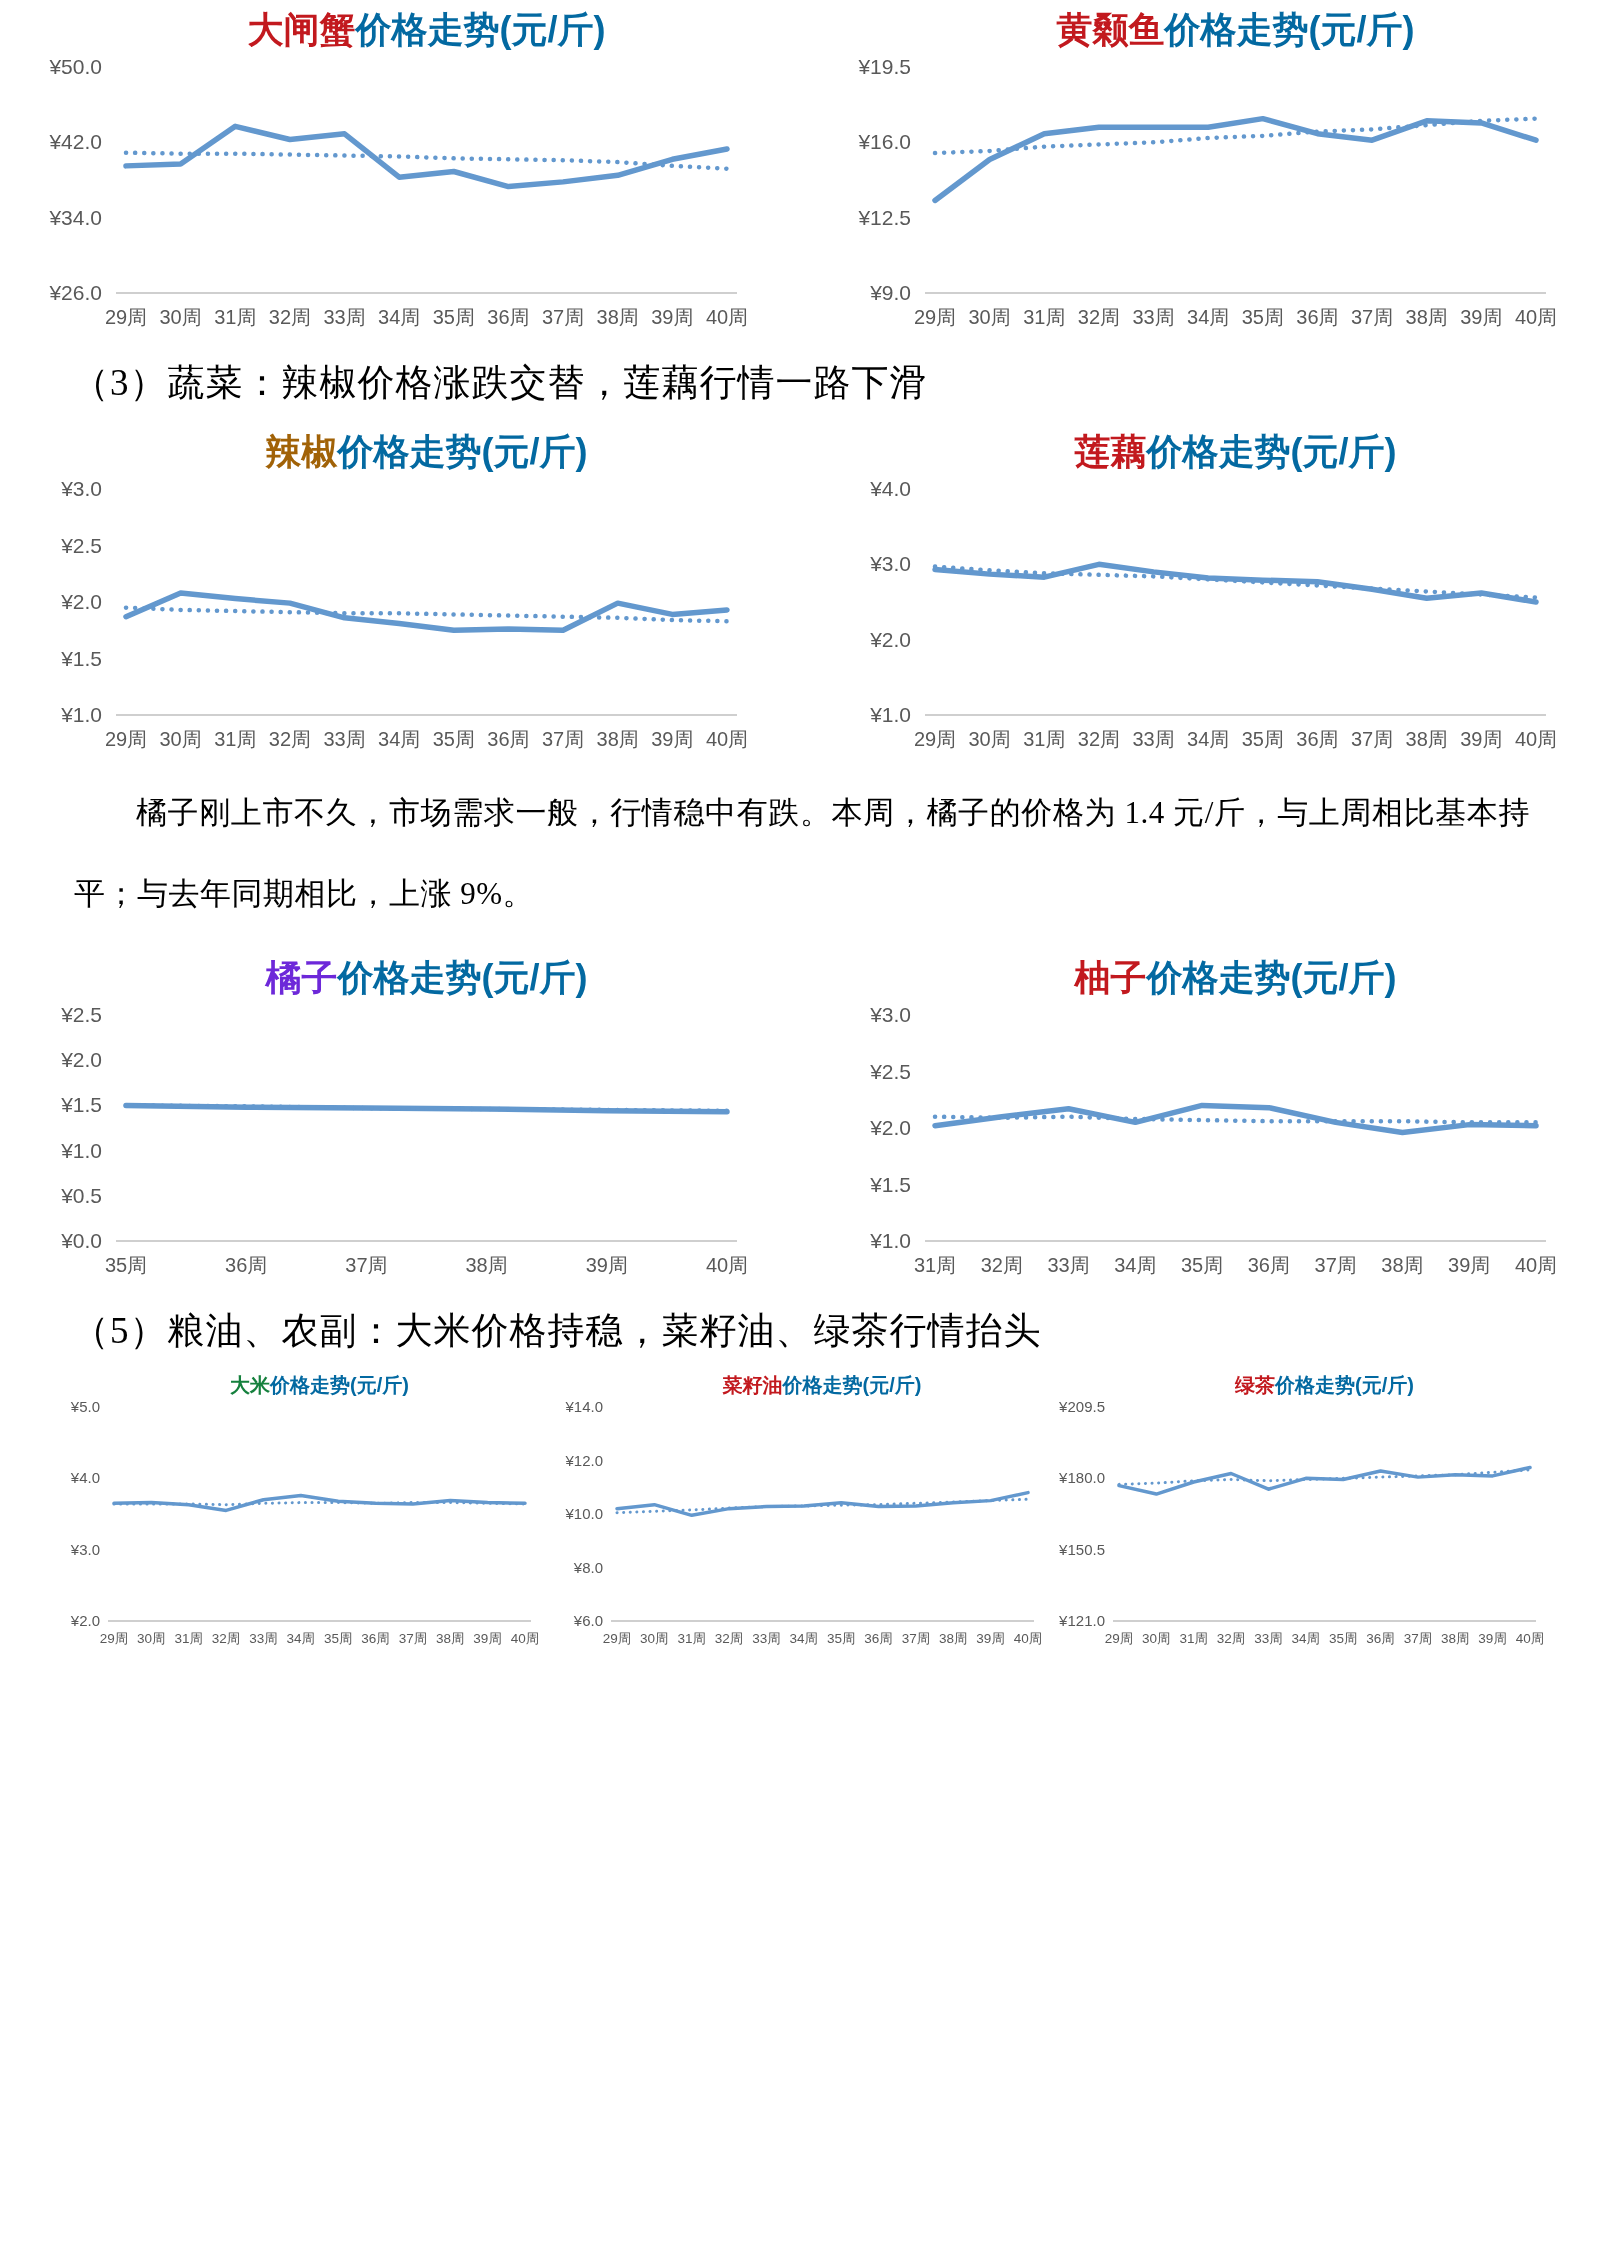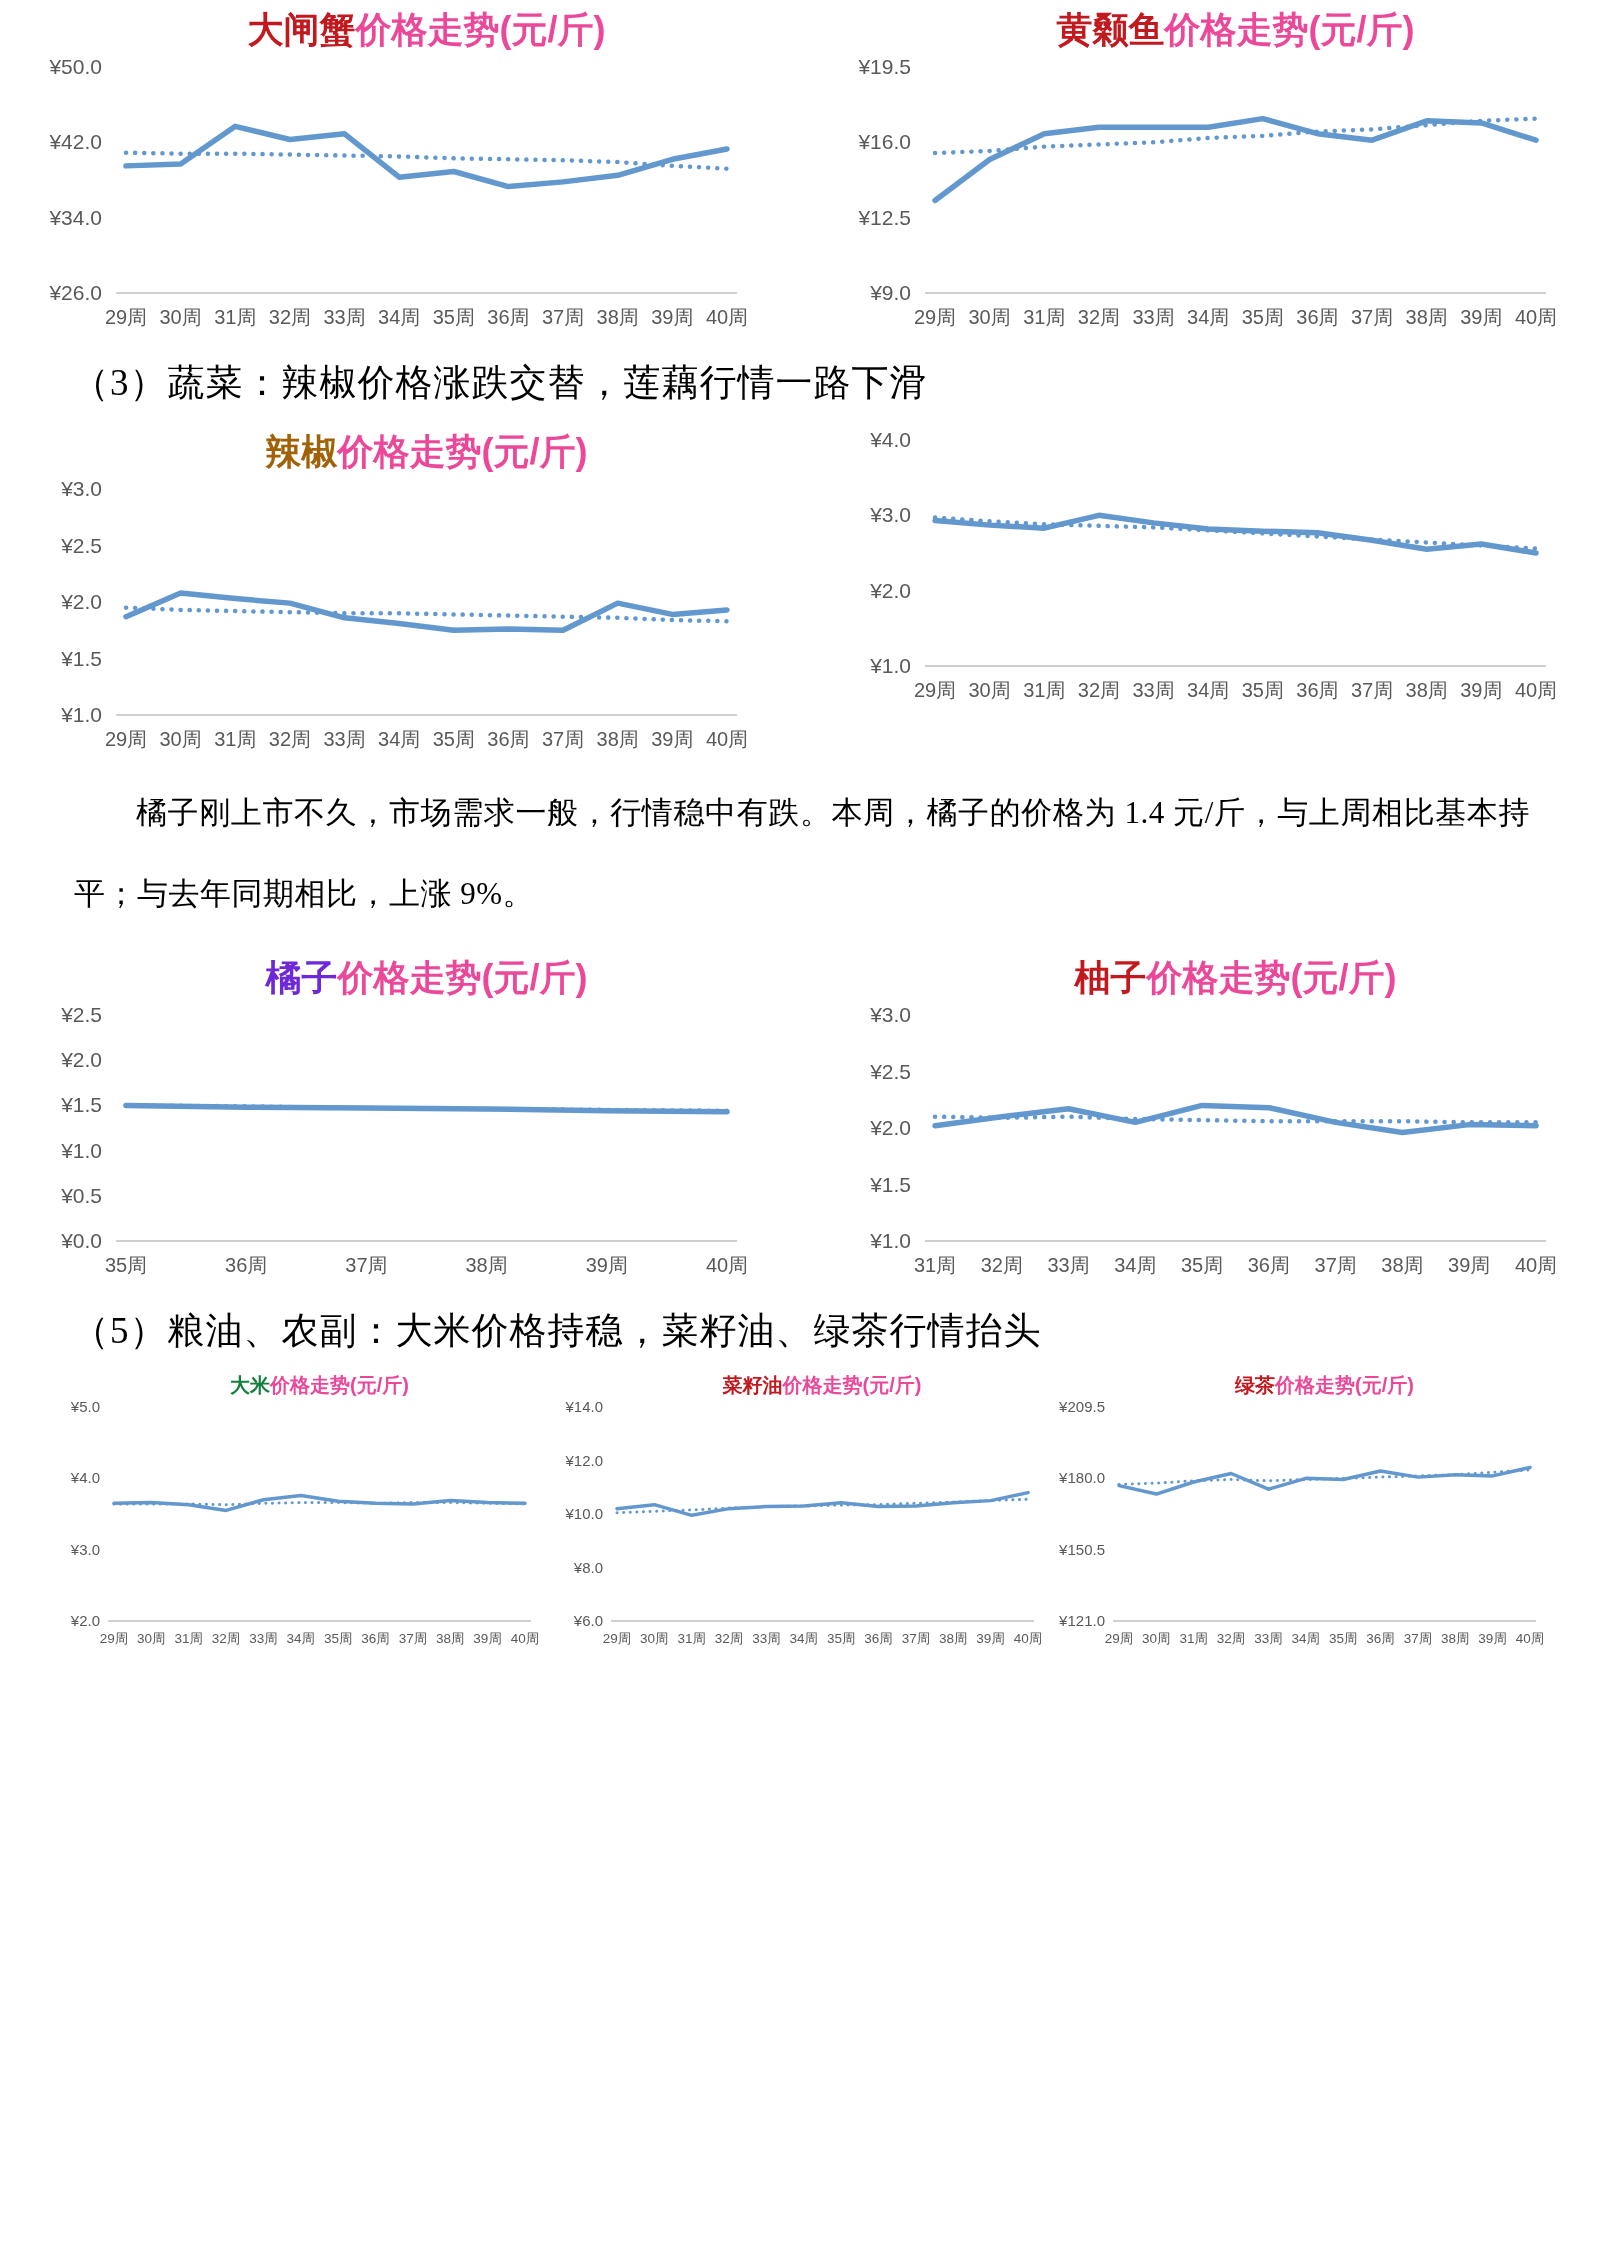--- a/index.html
+++ b/index.html
@@ -9,21 +9,21 @@
   }
   .page{width:1600px;height:2252px;padding-top:6px;box-sizing:border-box;}
   .chart-row{display:flex;justify-content:space-between;padding:0 28px;}
   .chart-row.mid{margin-top:20px;}
   .chart{width:735px;}
   .chart-title{
     text-align:center;font-family:"Liberation Sans","DejaVu Sans",sans-serif;
     font-weight:bold;font-size:36px;line-height:1.35;padding-left:62px;white-space:nowrap;
   }
   .chart.small .chart-title{font-size:20px;line-height:1.4;padding-left:44px;}
-  .t-black{color:#ec4899;margin-top:29px;}
+  .t-black{color:#0369a1;margin-top:29px;}
   .plot{position:relative;width:100%;height:282px;}
   .chart.small .plot{height:252px;text-align:right;}
   .plot svg{position:absolute;left:0;top:0;}
   .plot text{font-family:"Liberation Sans","DejaVu Sans",sans-serif;}
   .sec-heading{
     font-size:37px;font-weight:normal;margin:20px 60px 0 72px;line-height:1.4;
     font-family:"Liberation Serif","DejaVu Serif",serif;letter-spacing:1px;
   }
   .paras{margin:14px 70px 0 74px;}
   .paras p{
@@ -117,20 +117,21 @@
             <text x="535.090909090909" y="269" text-anchor="middle" fill="#595959" font-size="20">37周</text>
             <text x="589.7272727272727" y="269" text-anchor="middle" fill="#595959" font-size="20">38周</text>
             <text x="644.3636363636364" y="269" text-anchor="middle" fill="#595959" font-size="20">39周</text>
             <text x="699" y="269" text-anchor="middle" fill="#595959" font-size="20">40周</text>
             <polyline points="98,139.69 152.63636363636363,115.96 207.27272727272725,121.61000000000003 261.9090909090909,126.13 316.5454545454545,140.82 371.1818181818182,146.47 425.8181818181818,153.25 480.45454545454544,152.12 535.090909090909,153.25 589.7272727272727,126.13 644.3636363636364,137.43 699,132.91000000000003" fill="none" stroke="#6398CE" stroke-width="5.5" stroke-linecap="round" stroke-linejoin="round"></polyline>
             <polyline points="98,130.65 152.63636363636363,132.91000000000003 207.27272727272725,134.04000000000002 261.9090909090909,135.17000000000002 316.5454545454545,136.3 371.1818181818182,136.3 425.8181818181818,137.43 480.45454545454544,138.56 535.090909090909,139.69 589.7272727272727,140.82 644.3636363636364,143.07999999999998 699,144.20999999999998" fill="none" stroke="#6398CE" stroke-width="4.5" stroke-linecap="round" stroke-linejoin="round" stroke-dasharray="0.1 9"></polyline>
           </svg>
         </div>
     </div>
     <div class="chart big">
+      <div class="chart-title"><span class="t-red" style="color: rgb(194, 25, 30);">莲藕</span><span class="t-black">价格走势(元/斤)</span></div>
       <div class="plot">
           <svg width="735" height="282">
             <line x1="88" y1="238" x2="709" y2="238" stroke="#BFBFBF" stroke-width="1.5"></line>
             <text x="74" y="19" text-anchor="end" fill="#595959" font-size="21">¥4.0</text>
             <text x="74" y="94.33333333333333" text-anchor="end" fill="#595959" font-size="21">¥3.0</text>
             <text x="74" y="169.66666666666666" text-anchor="end" fill="#595959" font-size="21">¥2.0</text>
             <text x="74" y="245" text-anchor="end" fill="#595959" font-size="21">¥1.0</text>
             <text x="98" y="269" text-anchor="middle" fill="#595959" font-size="20">29周</text>
             <text x="152.63636363636363" y="269" text-anchor="middle" fill="#595959" font-size="20">30周</text>
             <text x="207.27272727272725" y="269" text-anchor="middle" fill="#595959" font-size="20">31周</text>

